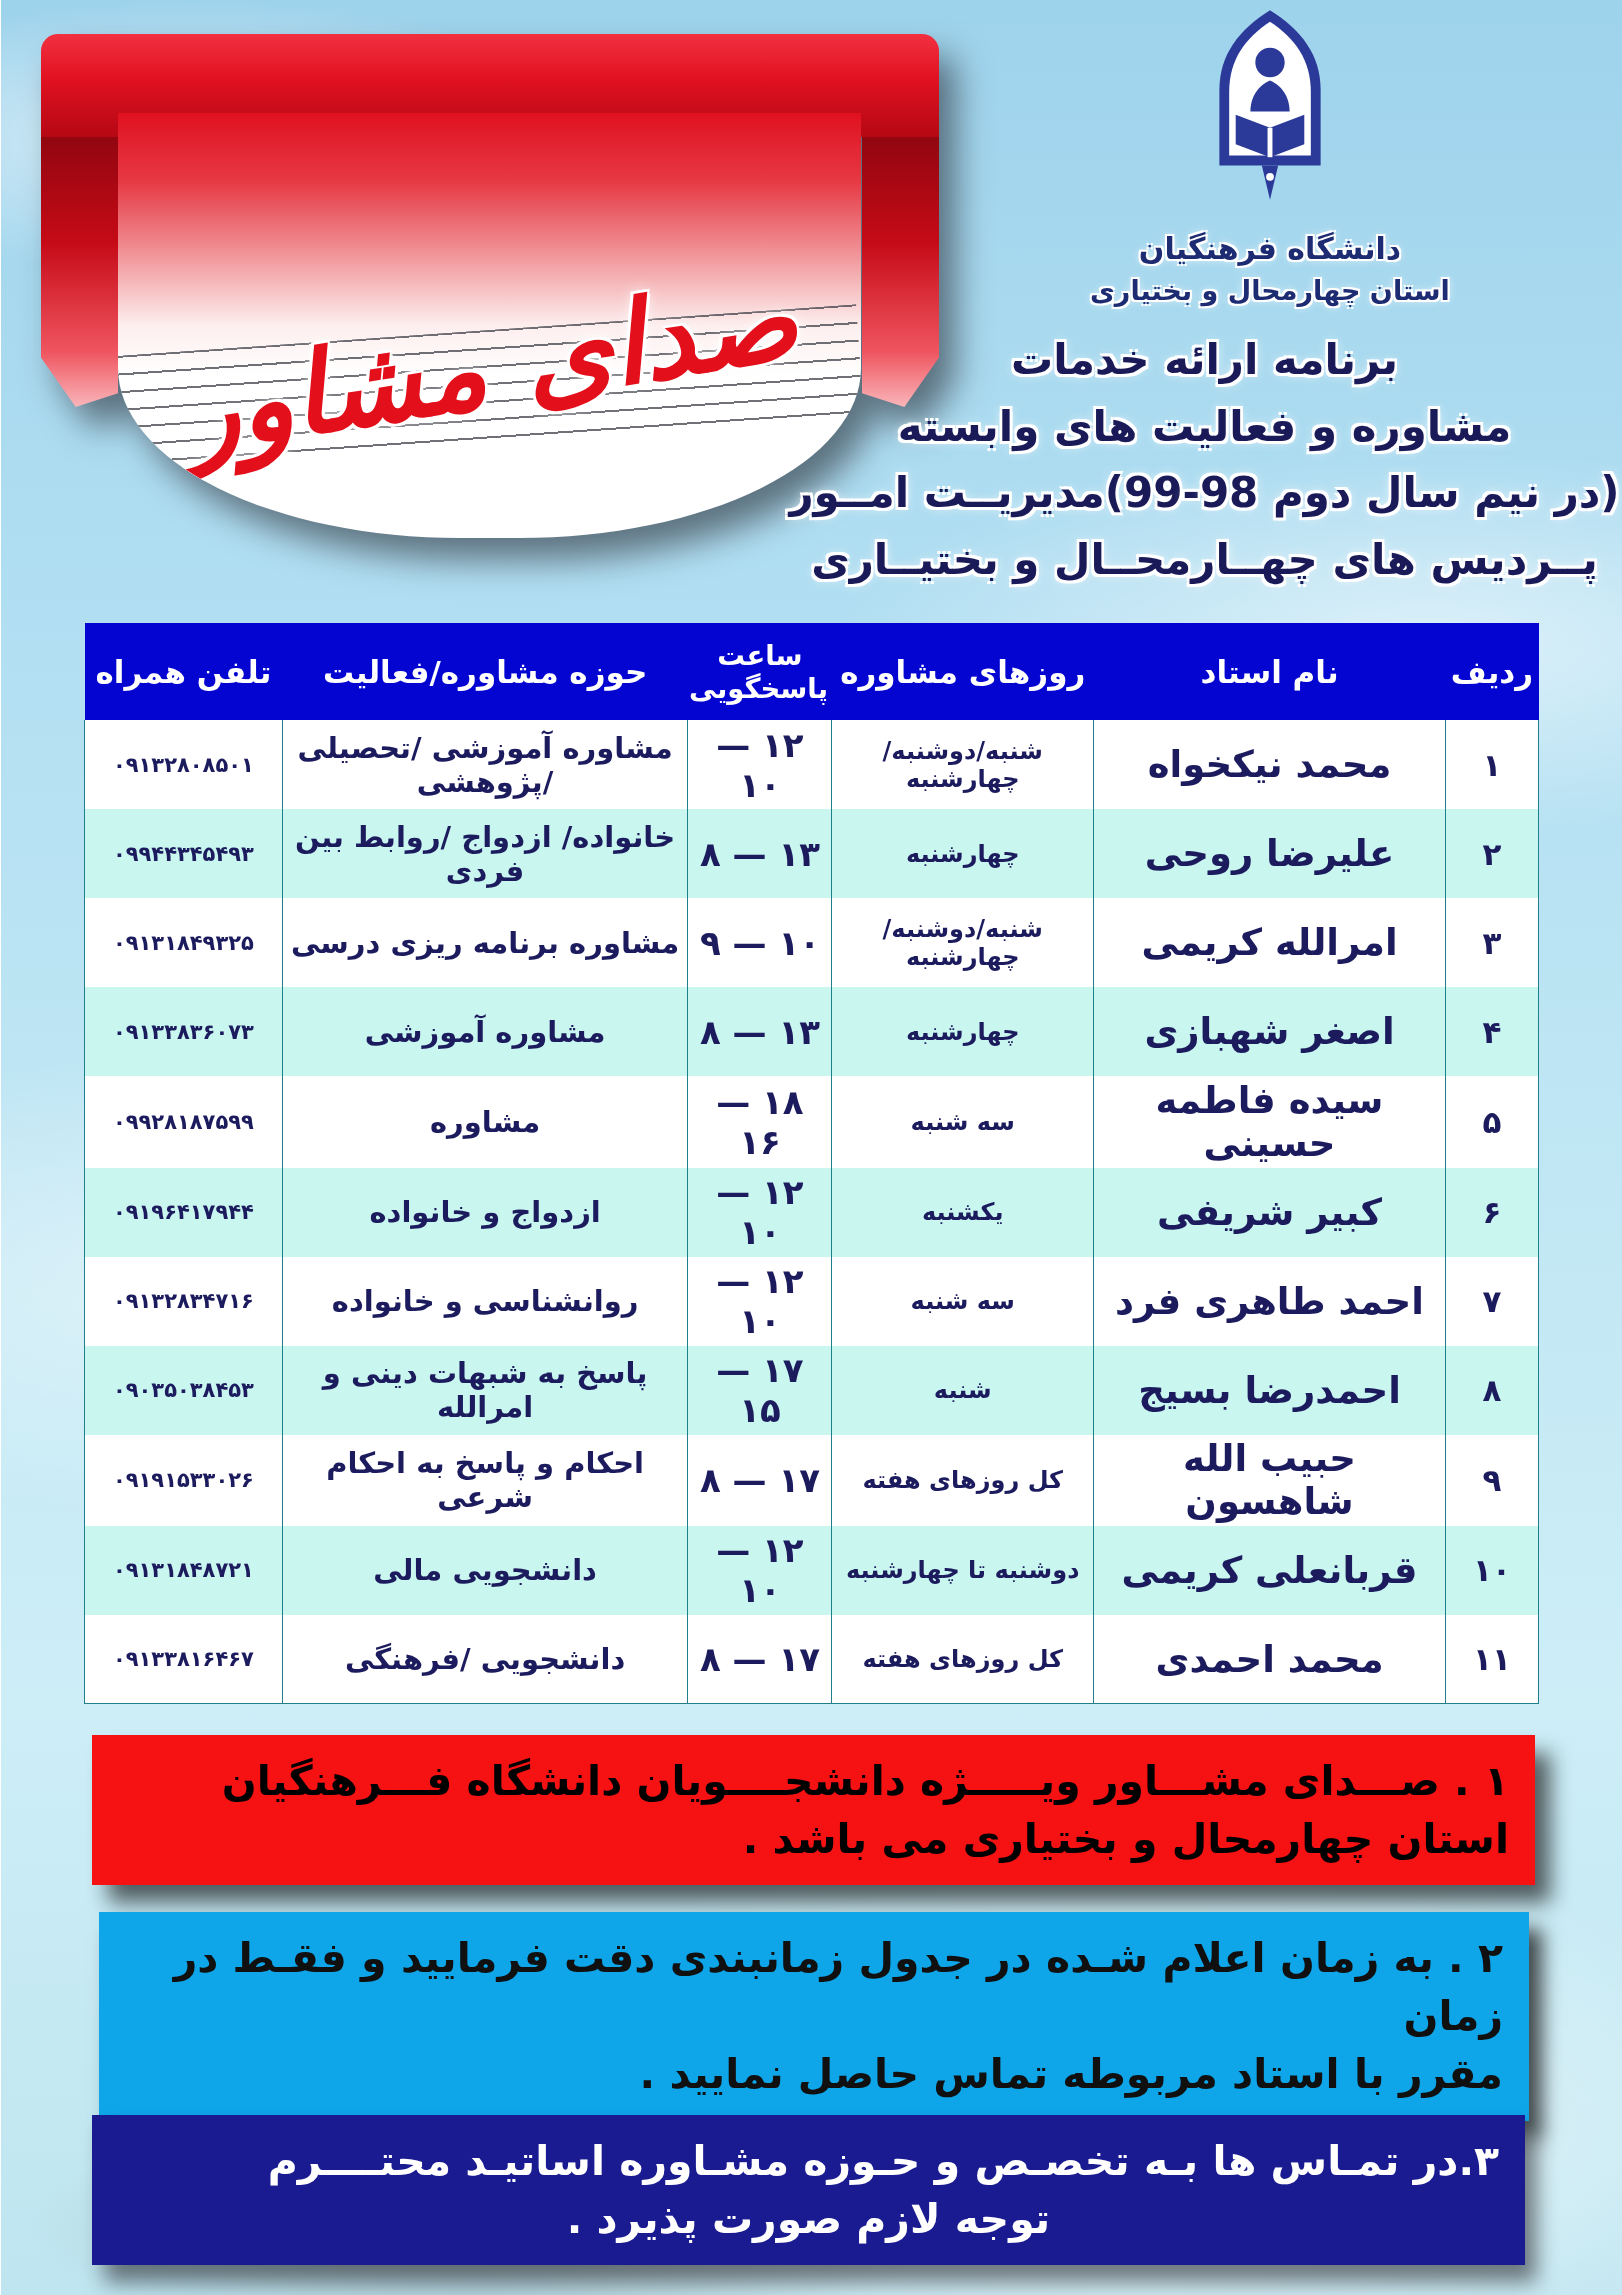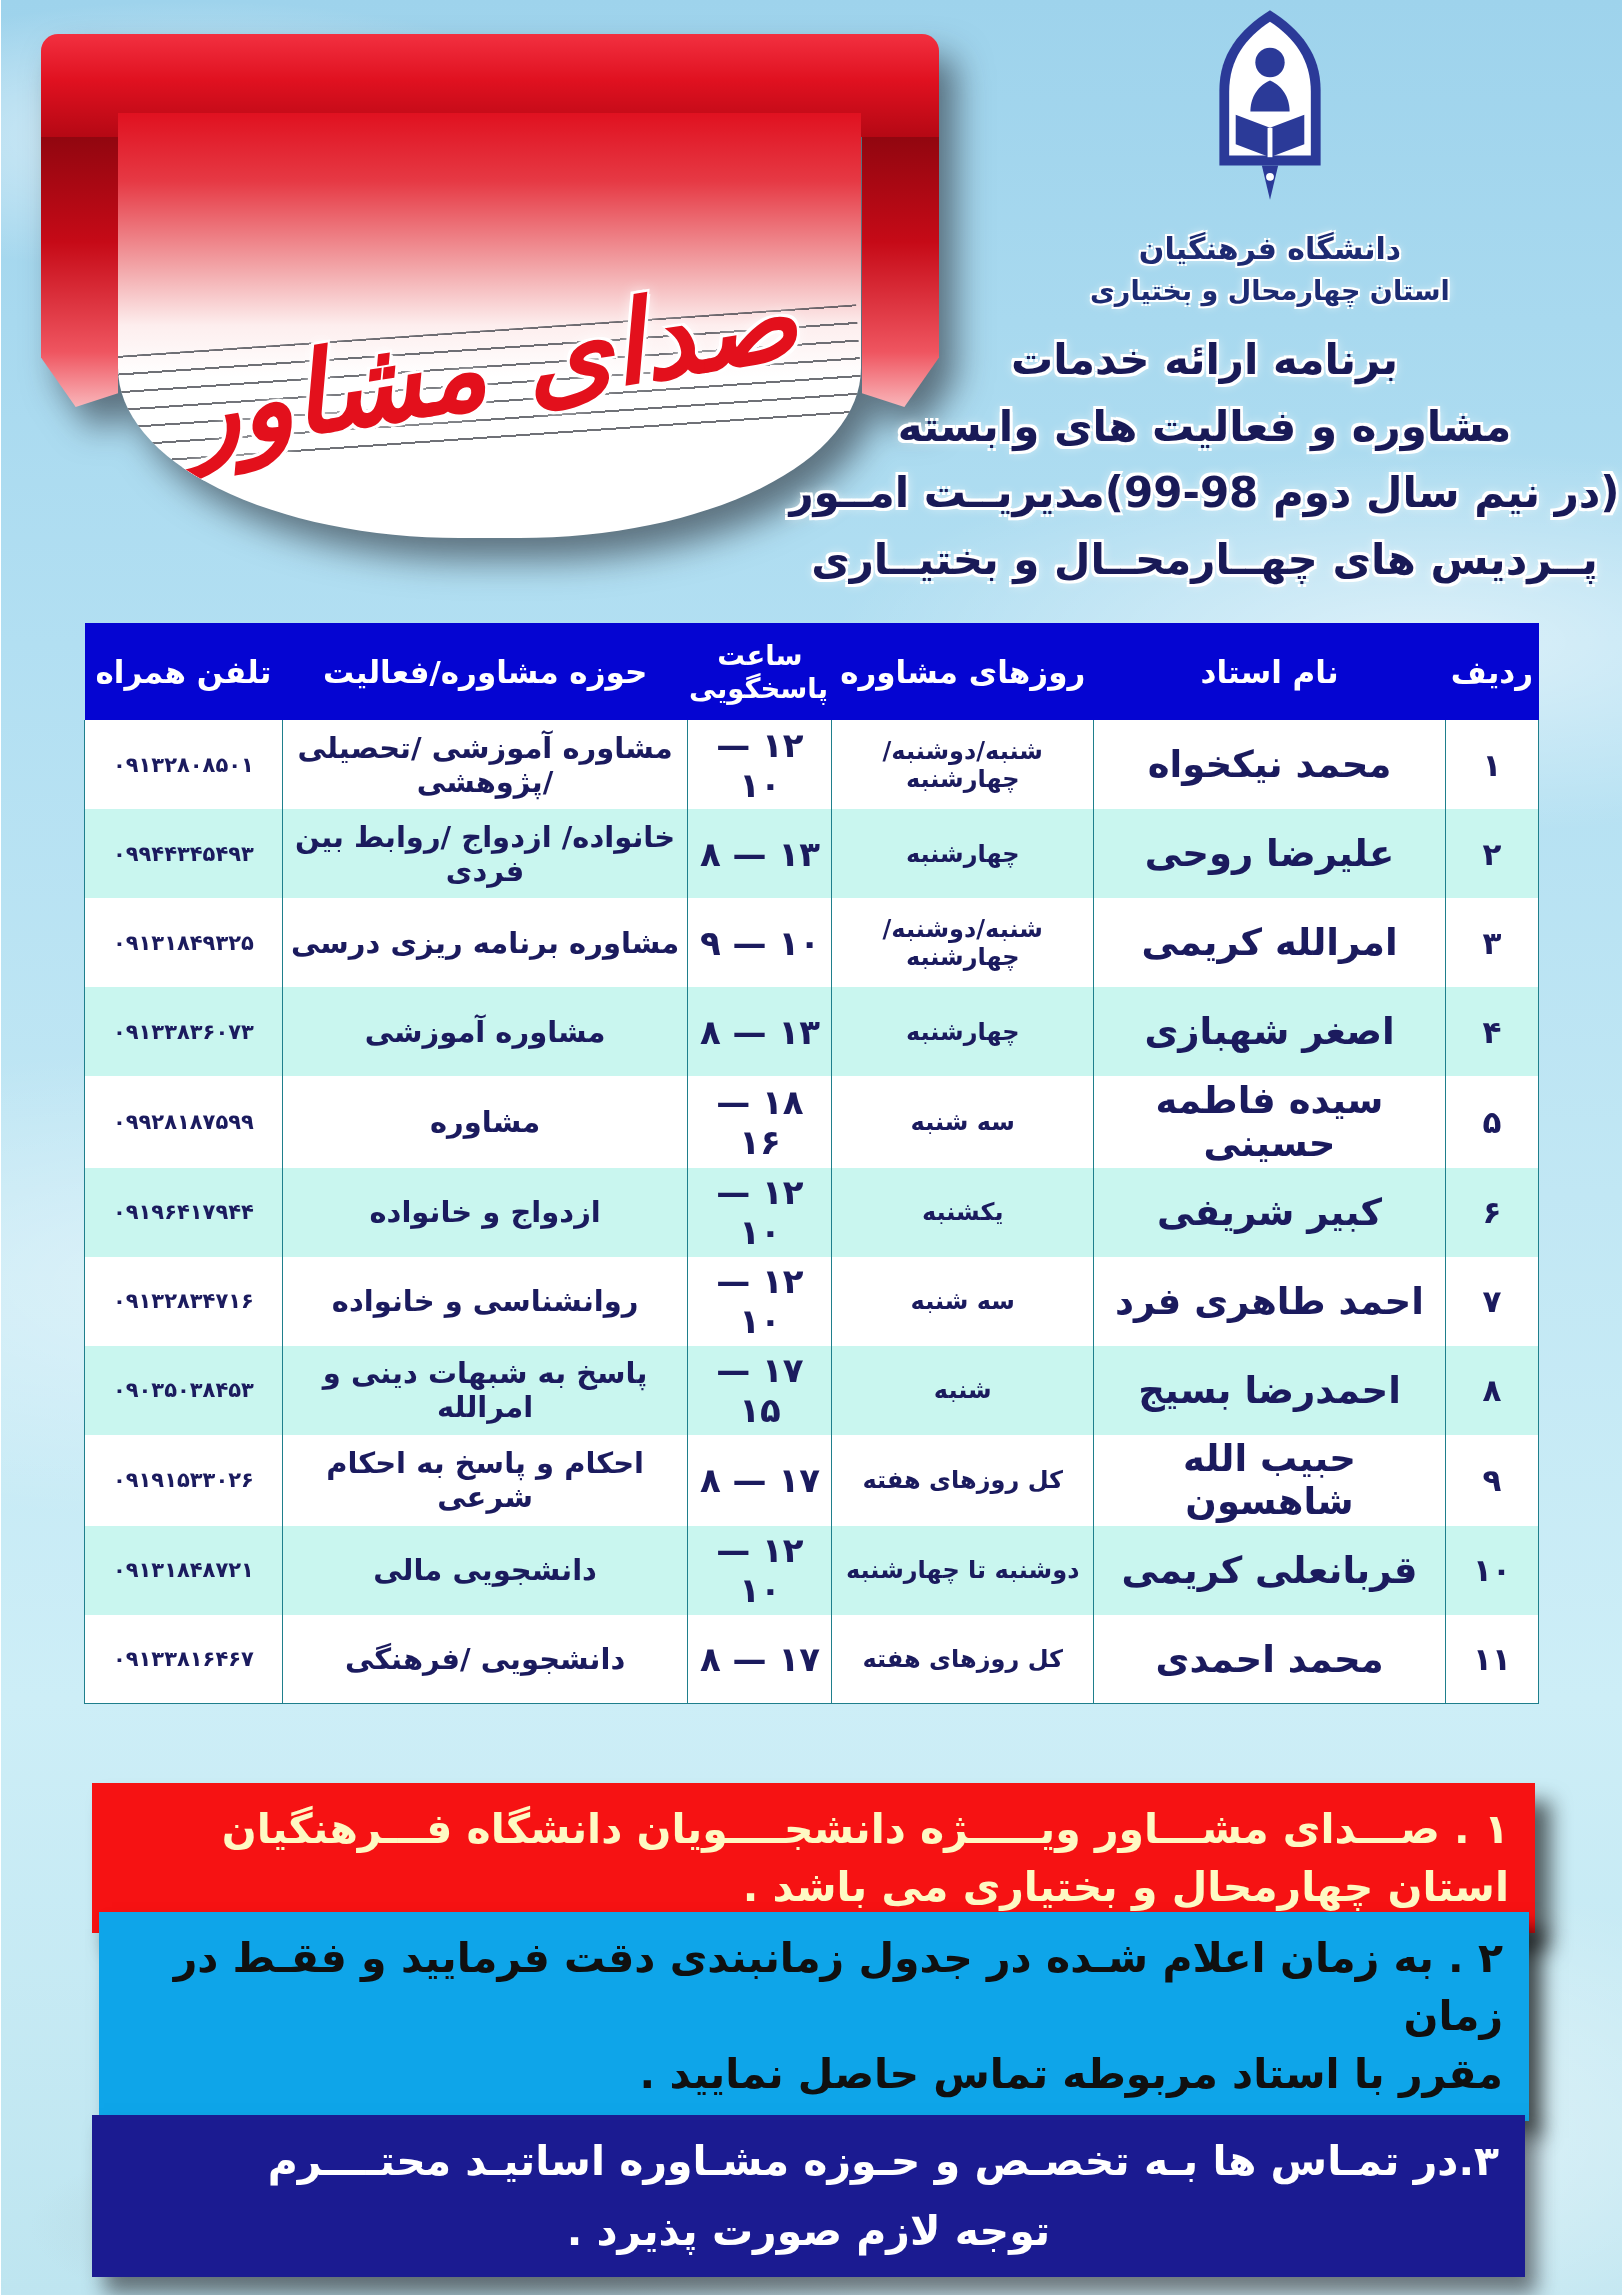--- a/index.html
+++ b/index.html
@@ -69,27 +69,27 @@
   td.c-num   { font-size:31px; }
   td.c-name  { font-size:37px; }
   td.c-days  { font-size:24px; }
   td.c-hours { font-size:34px; }
   td.c-field { font-size:29px; }
   td.c-phone { font-size:21px; }
 
   
   .notice { position:absolute; direction:rtl; font-weight:bold; padding:17px 26px; }
   .notice .l1, .notice .l2 { line-height:1.42; }
-  .notice-1 { left:92px; top:1735px; width:1443px; background:#f61213; color:#fef9c3;
-              font-size:41px; box-shadow:15.7px 18.3px 19.6px rgba(15,15,15,.65);margin-top:48px; }
+  .notice-1 { left:92px; top:1735px; width:1443px; background:#f61213; color:#000000;
+              font-size:41px; box-shadow:15.7px 18.3px 19.6px rgba(15,15,15,.65); }
   .notice-2 { left:99px; top:1912px; width:1430px; background:#0ea5e9; color:#101010;
               font-size:41px; box-shadow:13px 17px 18.3px rgba(0,0,0,.70); }
   .notice-3 { left:92px; top:2115px; width:1433px; background:#1b1b91; color:#ffffff;
               font-size:41px; box-shadow:11.8px 17px 19.6px rgba(40,40,45,.60); }
-  .notice-3 .l2 { text-align:center;margin-top:12px; }
+  .notice-3 .l2 { text-align:center; }
 </style>
 </head>
 <body>
 
 <div class="ribbon">
   <div class="fold left"></div>
   <div class="fold right"></div>
   <div class="ribbon-band"></div>
   <div class="ribbon-body">
     <div class="circuit"></div>

